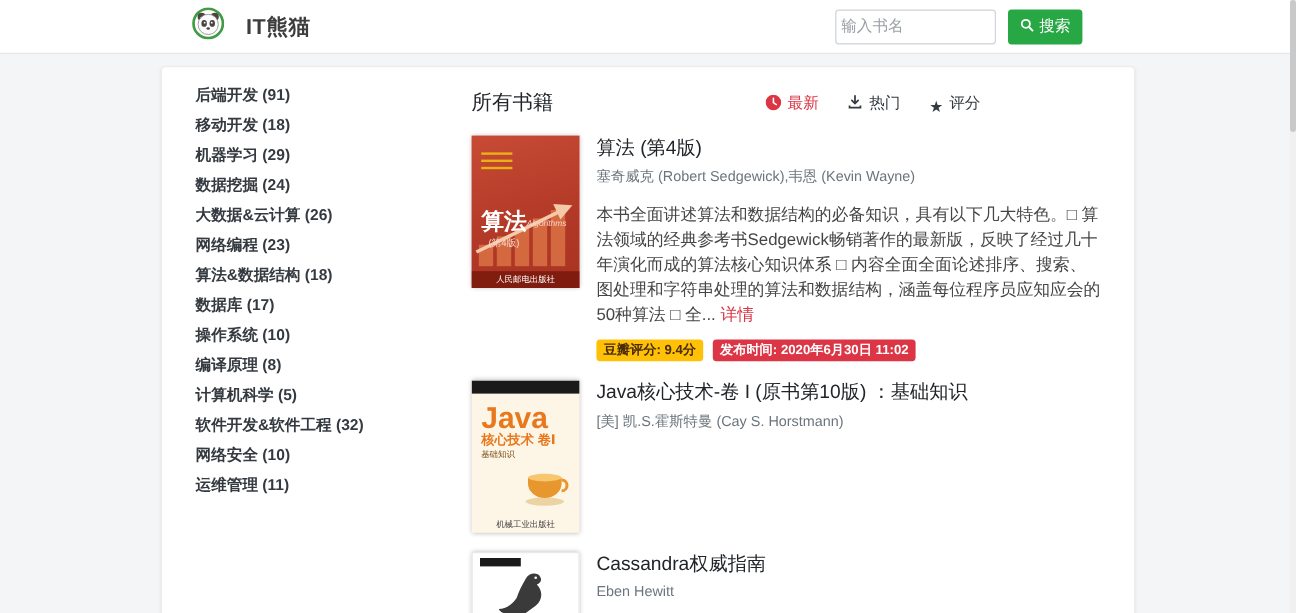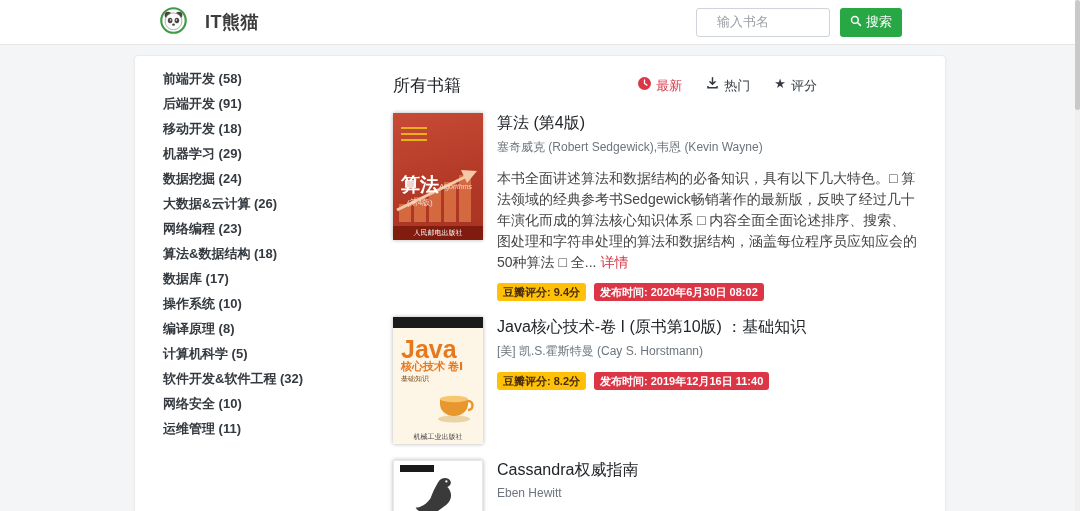--- a/index.html
+++ b/index.html
@@ -16,21 +16,21 @@
     display:flex; align-items:center;
   }
   .topbar-inner {
     width: 812px; margin: 0 auto; display:flex; align-items:center;
   }
   .logo { display:flex; align-items:center; gap:18px; margin-left:26px; cursor:pointer; }
   .logo-text { font-size:18px; font-weight:700; color:#3d3d3d; letter-spacing:0.5px; }
   .searchbox { margin-left:auto; margin-right:44px; display:flex; align-items:center; gap:10px; }
   .search-input {
     width:134px; height:29px; border:1px solid #ced4da; border-radius:3px;
-    padding:0 20px; font-size:13px; color:#495057; outline:none;
+    padding:0 4px; font-size:13px; color:#495057; outline:none;
     font-family: Liberation Serif, serif;
   }
   .search-input::placeholder { color:#9aa0a6; }
   .search-btn {
     height:29px; padding:0 10px; background:#28a745; color:#fff; border:none;
     border-radius:3px; font-size:13px; display:flex; align-items:center; gap:4px;
     cursor:pointer; font-family: inherit;
   }
   
   .card {
@@ -45,21 +45,21 @@
   .cat {
     display:block; font-size:13px; font-weight:700; color:#343a40;
     margin-bottom:12px; text-decoration:none; cursor:pointer; line-height:1;
   }
   
   .main { flex:1; min-width:0; }
   .main-header { display:flex; align-items:center; margin:2px 0 16px; }
   .main-title { font-size:17px; font-weight:400; color:#212529; }
   .sort-group { margin-left:auto; margin-right:100px; display:flex; align-items:center; }
   .sort-item {
-    display:inline-flex; align-items:flex-start; gap:5px; margin-left:24px;
+    display:inline-flex; align-items:flex-end; gap:5px; margin-left:24px;
     font-size:13px; color:#343a40; cursor:pointer; text-decoration:none;
   }
   .sort-item.active { color:#dc3545; }
   .star-glyph { font-size:13px; line-height:1; color:#343a40; }
   
   .book-row { display:flex; margin-bottom:16px; }
   .cover {
     width:90px; height:127px; margin-right:14px; flex-shrink:0;
     box-shadow:0 0 4px rgba(0,0,0,0.30); position:relative; overflow:hidden;
     cursor:pointer;
@@ -135,21 +135,20 @@
         </span>
         <span>搜索</span>
       </button>
     </div>
   </div>
 </div>
 
 <div class="card">
 
   <div class="sidebar">
-    <a class="cat">前端开发 (58)</a>
     <a class="cat">后端开发 (91)</a>
     <a class="cat">移动开发 (18)</a>
     <a class="cat">机器学习 (29)</a>
     <a class="cat">数据挖掘 (24)</a>
     <a class="cat">大数据&amp;云计算 (26)</a>
     <a class="cat">网络编程 (23)</a>
     <a class="cat">算法&amp;数据结构 (18)</a>
     <a class="cat">数据库 (17)</a>
     <a class="cat">操作系统 (10)</a>
     <a class="cat">编译原理 (8)</a>
@@ -209,21 +208,21 @@
         <span class="algo-en">Algorithms</span>
         <span class="algo-ed">(第4版)</span>
         <span class="pub-strip">人民邮电出版社</span>
       </div>
       <div class="binfo">
         <div class="btitle">算法 (第4版)</div>
         <div class="bauthor">塞奇威克 (Robert Sedgewick),韦恩 (Kevin Wayne)</div>
         <div class="bdesc"><span>本书全面讲述算法和数据结构的必备知识，具有以下几大特色。□ 算法领域的经典参考书Sedgewick畅销著作的最新版，反映了经过几十年演化而成的算法核心知识体系 □ 内容全面全面论述排序、搜索、图处理和字符串处理的算法和数据结构，涵盖每位程序员应知应会的50种算法 □ 全... </span><a class="detail-link">详情</a></div>
         <div class="badges">
           <span class="badge badge-yellow">豆瓣评分: 9.4分</span>
-          <span class="badge badge-red">发布时间: 2020年6月30日 08:02</span>
+          <span class="badge badge-red">发布时间: 2020年6月30日 11:02</span>
         </div>
       </div>
     </div>
 
     <div class="book-row">
       <div class="cover cover-java">
         <div class="top-strip"></div>
         <span class="j1">Java</span>
         <span class="j2">核心技术 卷Ⅰ</span>
         <span class="j3">基础知识</span>
@@ -233,24 +232,20 @@
             <path d="M5 9 h28 v5 a14 12 0 0 1 -28 0 z" fill="#e8962e"></path>
             <path d="M33 11 c6 0 6 9 0 9" stroke="#e8962e" stroke-width="2.5" fill="none"></path>
             <ellipse cx="19" cy="9" rx="14" ry="3.2" fill="#f7c66f"></ellipse>
           </svg>
         </span>
         <span class="pub2">机械工业出版社</span>
       </div>
       <div class="binfo">
         <div class="btitle">Java核心技术-卷 I (原书第10版) ：基础知识</div>
         <div class="bauthor">[美] 凯.S.霍斯特曼 (Cay S. Horstmann)</div>
-        <div class="badges">
-          <span class="badge badge-yellow">豆瓣评分: 8.2分</span>
-          <span class="badge badge-red">发布时间: 2019年12月16日 11:40</span>
-        </div>
       </div>
     </div>
 
     <div class="book-row">
       <div class="cover cover-cass">
         <div class="top-strip"></div>
         <span class="bird">
           <svg width="56" height="58" viewBox="0 0 60 62">
             <path d="M30 10 C33 4 41 4 43 8 C45 11 43 14 40 15 C45 20 46 28 39 34 L28 42 C22 46 16 54 12 61 L10 60 C13 52 16 46 20 41 C14 43 8 41 6 37 C12 37 18 33 22 27 C24 21 27 15 30 10 Z" fill="#3a3a3a"></path>
             <circle cx="39" cy="9" r="1.2" fill="#fff"></circle>

